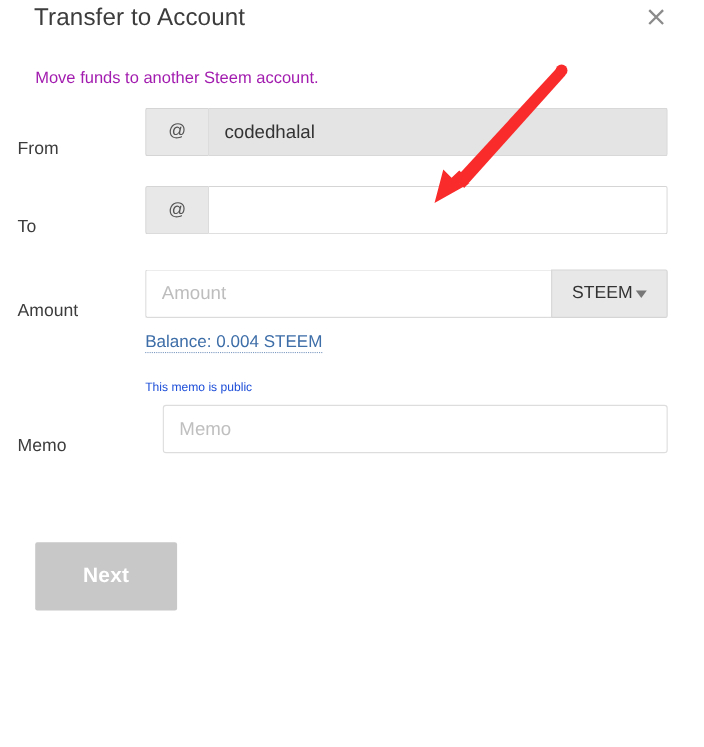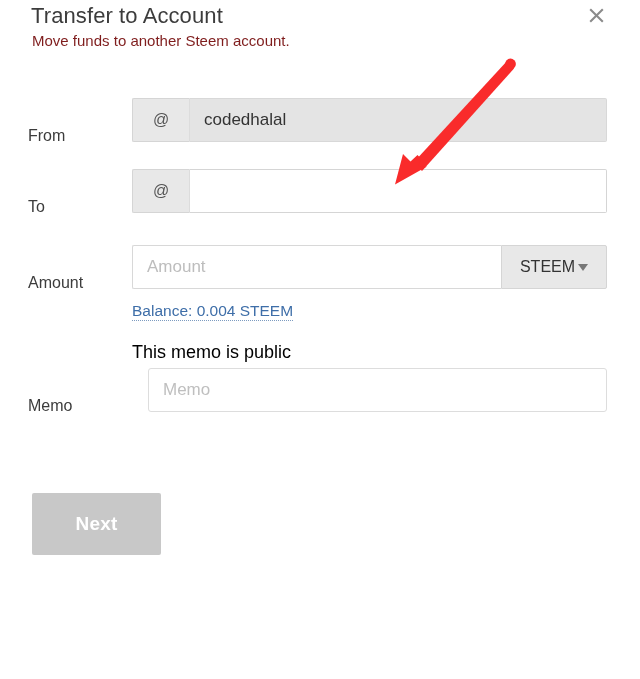--- a/index.html
+++ b/index.html
@@ -33,24 +33,24 @@
     left: 31px; top: 2px;
     font-size: 22px;
     line-height: 28px;
     color: #3c3c3c;
     font-weight: 400;
     letter-spacing: .1px;
     white-space: nowrap;
   }
   .dialog-subtitle {
     position: absolute;
-    left: 32px; top: 30px;
+    left: 32px; top: 60px;
     font-size: 15px;
     line-height: 21px;
-    color: #7f1d1d;
+    color: #a21caf;
     white-space: nowrap;
   }
   .close-icon {
     position: absolute;
     right: 31px; top: 2px;
     width: 26px; height: 26px;
     display: flex;
     align-items: center;
     justify-content: center;
     cursor: pointer;
@@ -64,21 +64,21 @@
   
   .form-row {
     position: absolute;
     left: 0;
     width: 640px;
     display: flex;
     align-items: center;
   }
   .row-label {
     width: 132px;
-    padding-left: 28px;
+    padding-left: 16px;
     font-size: 16px;
     color: #3c3c3c;
     line-height: 20px;
     flex: 0 0 132px;
     white-space: nowrap;
     margin-top: 31px;
   }
   .row-control {
     flex: 1 1 auto;
     padding-right: 33px;
@@ -178,22 +178,22 @@
     border-bottom: 1px dotted #7d9bc0;
     line-height: 19px;
     cursor: pointer;
     white-space: nowrap;
   }
 
   
   .memo-hint {
     position: absolute;
     left: 132px;
-    font-size: 18px;
-    color: #000000;
+    font-size: 11px;
+    color: #1d4ed8;
     line-height: 16px;
     white-space: nowrap;
   }
   .memo-input {
     width: 100%;
     height: 44px;
     border: 1px solid #dddddd;
     border-radius: 3px;
     background: #ffffff;
     font-family: "Liberation Sans", sans-serif;

